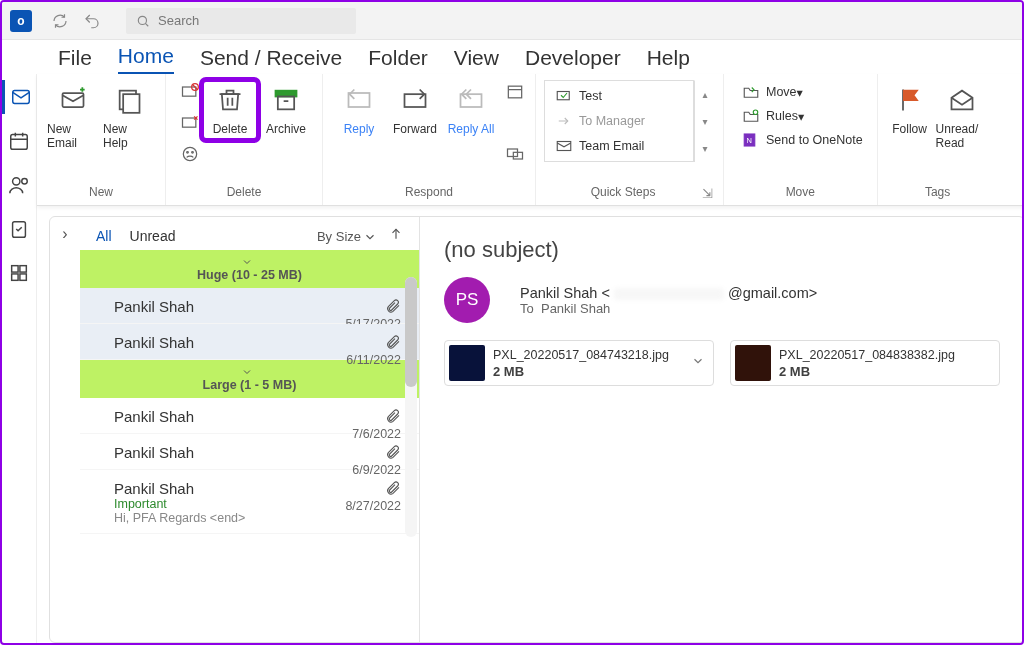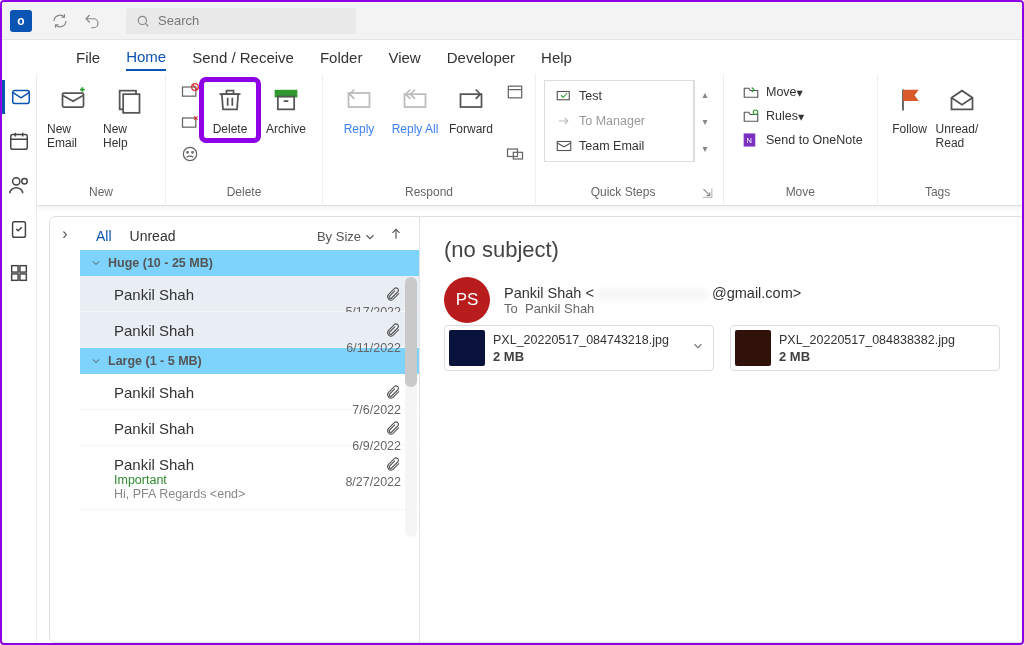--- a/index.html
+++ b/index.html
@@ -8,21 +8,21 @@
 
   
   .titlebar { display:flex; align-items:center; height:38px; padding:0 8px; background:#f3f3f3; border-bottom:1px solid #e5e5e5; }
   .titlebar .app-icon { width:22px; height:22px; background:#0a54b4; border-radius:3px; display:flex; align-items:center; justify-content:center; font-size:12px; font-weight:bold; color:#fff; margin-right:12px; }
   .tb-icon { width:20px; height:20px; display:flex; align-items:center; justify-content:center; margin:0 6px; color:#555; cursor:pointer; }
   .tb-icon svg { width:18px; height:18px; stroke:#888; fill:none; stroke-width:1.6; }
   .searchwrap { margin-left:18px; display:flex; align-items:center; background:#e9e9e9; border-radius:2px; height:26px; padding:0 10px; width:230px; color:#777; font-size:13px; }
   .searchwrap svg { width:14px; height:14px; stroke:#888; fill:none; stroke-width:2; margin-right:8px; }
 
   
-  .menubar { display:flex; align-items:center; height:34px; padding-left:74px; font-size:15px; color:#333; }
+  .menubar { display:flex; align-items:flex-end; height:34px; padding-left:56px; font-size:21px; color:#333; }
   .menubar .menu-item { margin-right:26px; cursor:pointer; padding:4px 0; }
   .menubar .menu-item.active { color:#0a54b4; border-bottom:2px solid #0a54b4; }
 
   
   .main { display:flex; height:calc(100% - 72px); }
   .leftrail { width:50px; display:flex; flex-direction:column; align-items:center; padding-top:6px; border-right:1px solid #eee; }
   .leftrail .rail-item { width:34px; height:34px; display:flex; align-items:center; justify-content:center; margin-bottom:10px; cursor:pointer; color:#444; }
   .leftrail .rail-item.active { border-left:3px solid #0a54b4; color:#0a54b4; }
   .leftrail .rail-item svg { width:22px; height:22px; stroke:currentColor; fill:none; stroke-width:1.6; }
 
@@ -61,43 +61,43 @@
   .msglist { width:340px; border-right:1px solid #e3e3e3; display:flex; flex-direction:column; font-size:14px; position:relative; }
   .tabs { display:flex; align-items:flex-end; padding:10px 16px 6px; }
   .tabs .tab { margin-right:18px; cursor:pointer; color:#333; }
   .tabs .tab.active { color:#0a54b4; font-weight:500; }
   .tabs .spacer { flex:1; }
   .tabs .sort { font-size:13px; color:#555; cursor:pointer; display:flex; align-items:center; }
   .tabs .sort svg { width:14px; height:14px; stroke:#555; fill:none; stroke-width:2; margin-left:2px; }
   .tabs .arrow-up { margin-left:12px; cursor:pointer; color:#555;}
   .tabs .arrow-up svg { width:14px; height:14px; stroke:#555; fill:none; stroke-width:2;}
 
-  .grouphdr { background:#7dd3fc; padding:6px 10px; font-size:12.5px; color:#555; font-weight:600; display:flex; align-items:center; cursor:pointer;}
+  .grouphdr { background:#bef264; padding:6px 10px; font-size:12.5px; color:#555; font-weight:600; display:flex; align-items:center; cursor:pointer;flex-direction:column;}
   .grouphdr svg { width:12px; height:12px; stroke:#555; fill:none; stroke-width:2; margin-right:6px;}
   .mail { padding:10px 16px 8px 34px; border-bottom:1px solid #f5f5f5; position:relative; cursor:pointer; }
   .mail.sel { background:#e9eef5; }
   .mail .sender { font-size:15px; color:#333; }
   .mail .note { font-size:12.5px; color:#2d8a2d; }
   .mail .preview { font-size:12.5px; color:#888; }
   .mail .meta { position:absolute; right:18px; top:10px; text-align:right; }
   .mail .meta svg { width:16px; height:16px; stroke:#555; fill:none; stroke-width:1.6; }
   .mail .date { font-size:12.5px; color:#666; }
 
   .scrollbar { position:absolute; right:2px; top:60px; width:12px; height:260px; background:#f5f5f5; border-radius:6px; }
   .thumb { position:absolute; top:0; width:12px; height:110px; background:#c9c9c9; border-radius:6px; }
 
   
   .reading { flex:1; padding:14px 24px; }
   .reading h2 { font-weight:400; font-size:22px; color:#444; margin:6px 0 14px; }
   .fromrow { display:flex; align-items:center; }
-  .avatar { width:46px; height:46px; border-radius:50%; background:#b91c1c; color:#fff; display:flex; align-items:center; justify-content:center; font-size:17px; margin-right:14px; }
-  .fromtext { font-size:14.5px; color:#333; }
+  .avatar { width:46px; height:46px; border-radius:50%; background:#a21caf; color:#fff; display:flex; align-items:center; justify-content:center; font-size:17px; margin-right:14px; }
+  .fromtext { font-size:14.5px; color:#333;margin-left:16px; }
   .fromtext .to { font-size:13px; color:#666; }
 
-  .attachments { display:flex; gap:16px; margin-top:2px; }
+  .attachments { display:flex; gap:16px; margin-top:17px; }
   .att { display:flex; align-items:center; border:1px solid #ddd; border-radius:4px; padding:4px 8px 4px 4px; width:270px; cursor:pointer; }
   .att .thumb-img { width:36px; height:36px; background:#08123a; border-radius:2px; margin-right:8px; }
   .att .thumb-img.v2 { background:#30120a; }
   .att .attname { font-size:12.5px; color:#333; line-height:1.3; }
   .att .attsize { font-size:13px; color:#404040;font-weight:bold; }
   .att .chev { margin-left:auto; padding-left:6px; color:#777; }
   .att .chev svg { width:14px; height:14px; stroke:#777; fill:none; stroke-width:2;}
 </style>
 </head>
 <body>
@@ -262,38 +262,38 @@
         <div class="group-body">
           <div class="bigbtn disabled">
             <div class="ic">
                 <svg viewBox="0 0 24 24">
                   <rect x="3" y="6" width="18" height="12"></rect>
                   <path d="M8 3l-4 4 4 4"></path>
                 </svg>
               </div>
             <span>Reply</span>
           </div>
+          <div class="bigbtn">
+            <div class="ic">
+                <svg viewBox="0 0 24 24">
+                  <rect x="3" y="7" width="18" height="11"></rect>
+                  <path d="M16 3l4 4-4 4"></path>
+                </svg>
+              </div>
+            <span>Forward</span>
+          </div>
           <div class="bigbtn disabled">
             <div class="ic">
                 <svg viewBox="0 0 24 24">
                   <rect x="3" y="7" width="18" height="11"></rect>
                   <path d="M8 3l-4 4 4 4"></path>
                   <path d="M12 3l-4 4 4 4"></path>
                 </svg>
               </div>
             <span>Reply All</span>
-          </div>
-          <div class="bigbtn">
-            <div class="ic">
-                <svg viewBox="0 0 24 24">
-                  <rect x="3" y="7" width="18" height="11"></rect>
-                  <path d="M16 3l4 4-4 4"></path>
-                </svg>
-              </div>
-            <span>Forward</span>
           </div>
           <div class="smcol">
             <div class="small-ic">
                 <svg viewBox="0 0 24 24">
                   <rect x="4" y="5" width="16" height="14"></rect>
                   <line x1="4" y1="9" x2="20" y2="9"></line>
                 </svg>
               </div>
             <div class="small-ic">
                 <svg viewBox="0 0 24 24">

